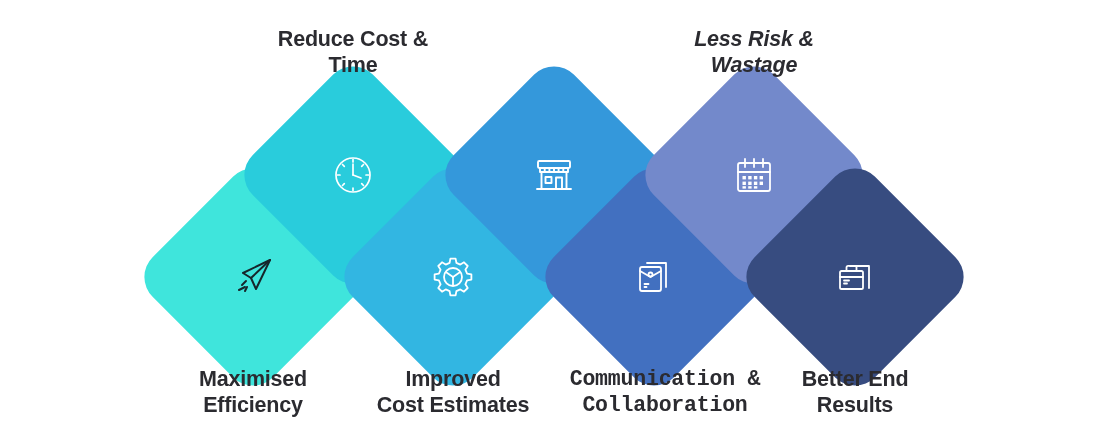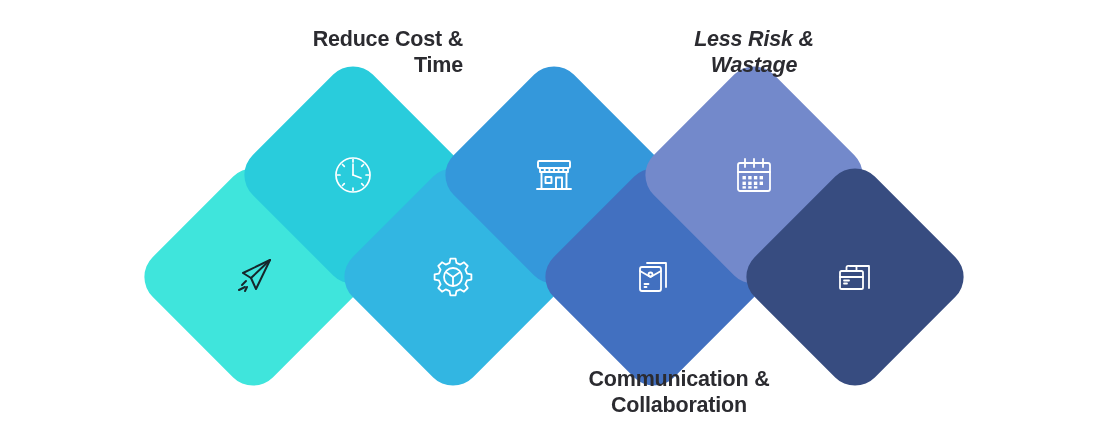--- a/index.html
+++ b/index.html
@@ -63,56 +63,60 @@
     <span class="glyph">
       <svg viewBox="0 0 48 48" fill="none" stroke="#16262b" stroke-width="2" stroke-linecap="round" stroke-linejoin="round">
         <path d="M41 7 L14 20 L22 25 L27 36 Z"></path>
         <path d="M41 7 L22 25"></path>
         <path d="M13 32 L17 28"></path>
         <path d="M10 37 L16 34"></path>
         <path d="M16 38 L18 34"></path>
       </svg>
     </span>
   </div>
+  <div class="caption" style="left:143px; top:366px; width:220px;">Maximised
+Efficiency</div>
 
   <div class="node" style="left:268px; top:90px; background:#29CCDC;">
     <span class="glyph">
       <svg viewBox="0 0 48 48" fill="none" stroke="#ffffff" stroke-width="1.7" stroke-linecap="round" stroke-linejoin="round">
         <circle cx="24" cy="24" r="17"></circle>
         <path d="M24 24 L24 13"></path>
         <path d="M24 24 L32 27"></path>
         <path d="M24 8.5 L24 11"></path>
           <path d="M24 37 L24 39.5"></path>
         <path d="M8.5 24 L11 24"></path>
           <path d="M37 24 L39.5 24"></path>
         <path d="M13.5 13.5 L15.3 15.3"></path>
           <path d="M32.7 32.7 L34.5 34.5"></path>
         <path d="M34.5 13.5 L32.7 15.3"></path>
           <path d="M15.3 32.7 L13.5 34.5"></path>
       </svg>
     </span>
   </div>
-  <div class="caption" style="left:243px; top:26px; width:220px;text-align:right;">Reduce Cost &amp;
+  <div class="caption" style="left:243px; top:26px; width:220px;">Reduce Cost &amp;
 Time</div>
 
   <div class="node" style="left:368px; top:192px; background:#32B6E2;">
     <span class="glyph">
       <svg viewBox="0 0 48 48" fill="none" stroke="#ffffff" stroke-width="1.8" stroke-linecap="round" stroke-linejoin="round">
         <path d="M28.2 7 L29 11.3 L32.9 13 L36.6 10.7 L40.3 14.4 L38 18.1 L39.7 22 L44 22.8
                  L44 28 L39.7 28.8 L38 32.7 L40.3 36.4 L36.6 40.1 L32.9 37.8 L29 39.5
                  L28.2 43.8 L23 43.8 L22.2 39.5 L18.3 37.8 L14.6 40.1 L10.9 36.4
                  L13.2 32.7 L11.5 28.8 L7.2 28 L7.2 22.8 L11.5 22 L13.2 18.1 L10.9 14.4
                  L14.6 10.7 L18.3 13 L22.2 11.3 L23 7 Z" transform="translate(-1.6,-1.4) scale(1.0)"></path>
         <circle cx="24" cy="24" r="9"></circle>
         <path d="M24 24 L24 32"></path>
         <path d="M24 24 L17.5 19.5"></path>
         <path d="M24 24 L30.5 19.5"></path>
       </svg>
     </span>
   </div>
+  <div class="caption" style="left:343px; top:366px; width:220px;">Improved
+Cost Estimates</div>
 
   <div class="node" style="left:469px; top:90px; background:#3498DB;">
     <span class="glyph">
       <svg viewBox="0 0 48 48" fill="none" stroke="#ffffff" stroke-width="1.9" stroke-linecap="round" stroke-linejoin="round">
         <rect x="8" y="10" width="32" height="7" rx="1.2"></rect>
         <path d="M10 17 L10 21 L38 21 L38 17"></path>
         <path d="M14.7 17 L14.7 21"></path>
           <path d="M19.4 17 L19.4 21"></path>
         <path d="M24 17 L24 21"></path>
           <path d="M28.6 17 L28.6 21"></path>
@@ -131,21 +135,21 @@
       <svg viewBox="0 0 48 48" fill="none" stroke="#ffffff" stroke-width="1.8" stroke-linecap="round" stroke-linejoin="round">
         <path d="M17 10 L36 10 L36 34"></path>
         <rect x="10" y="14" width="21" height="24" rx="2"></rect>
         <path d="M10 18 L20.5 24 L31 18"></path>
         <circle cx="20.5" cy="21.5" r="2"></circle>
         <path d="M14.5 31 L18.5 31"></path>
         <path d="M14.5 34 L16.5 34"></path>
       </svg>
     </span>
   </div>
-  <div class="caption" style="left:534px; top:366px; width:290px;">Communication &amp;
+  <div class="caption" style="left:520px; top:366px; width:290px;font-family:Liberation Mono, monospace;">Communication &amp;
 Collaboration</div>
 
   <div class="node" style="left:669px; top:90px; background:#7389CB;">
     <span class="glyph">
       <svg viewBox="0 0 48 48" fill="none" stroke="#ffffff" stroke-width="1.8" stroke-linecap="round" stroke-linejoin="round">
         <rect x="8" y="12" width="32" height="28" rx="2"></rect>
         <path d="M8 21 L40 21"></path>
         <path d="M15 8 L15 16"></path>
           <path d="M24 8 L24 16"></path>
           <path d="M33 8 L33 16"></path>
@@ -175,14 +179,16 @@
         <path d="M19 13 L38 13 L38 35"></path>
         <rect x="9" y="18" width="23" height="18" rx="1.6"></rect>
         <path d="M15.5 18 L15.5 14.5 A1.6 1.6 0 0 1 17.1 12.9 L23.9 12.9
                  A1.6 1.6 0 0 1 25.5 14.5 L25.5 18"></path>
         <path d="M9 24 L32 24"></path>
         <path d="M13 27.5 L18 27.5"></path>
         <path d="M13 30.5 L16 30.5"></path>
       </svg>
     </span>
   </div>
+  <div class="caption" style="left:745px; top:366px; width:220px;">Better End
+Results</div>
 
 </div>
 
 </body></html>

